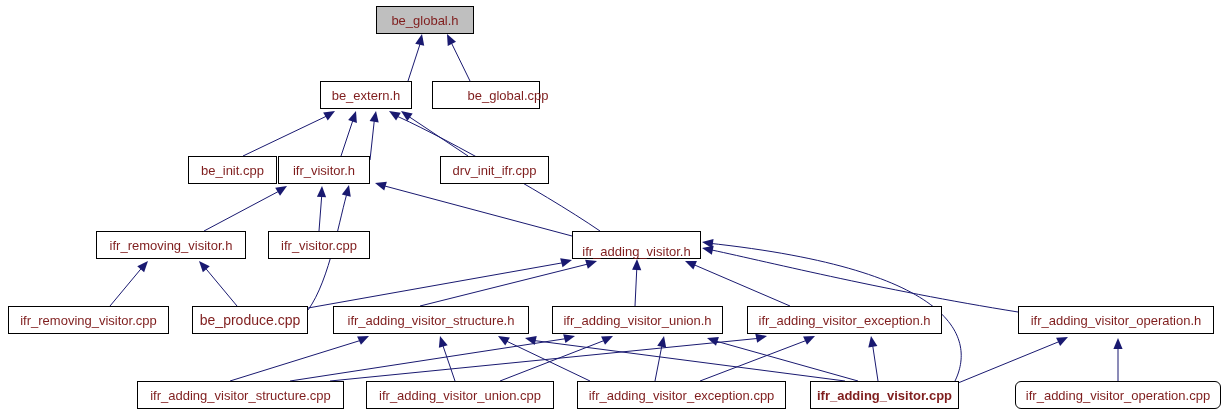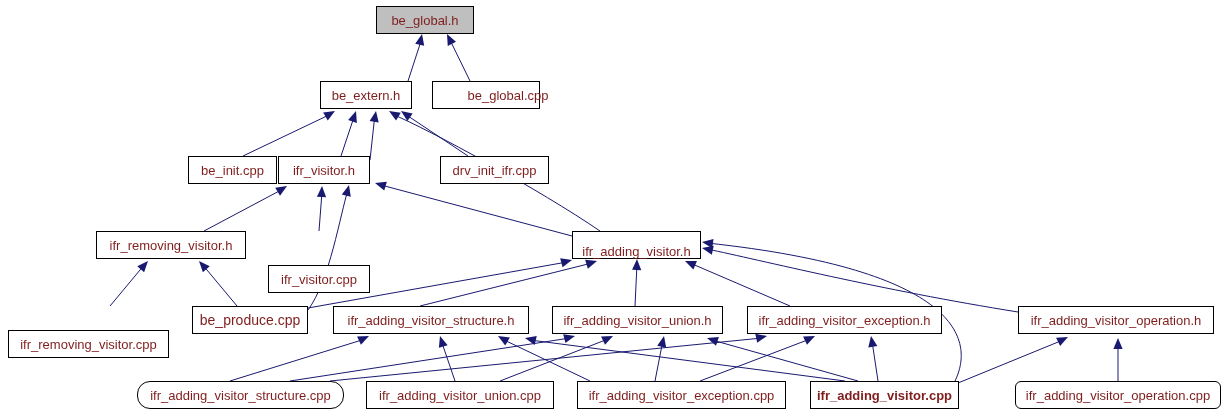--- a/index.html
+++ b/index.html
@@ -132,45 +132,45 @@
       </div>
       <div class="node" style="left: 278px; top: 156px; width: 92px; height: 28px; font-size: 13px; border-color: rgb(0, 0, 0); background: rgb(255, 255, 255);">
         <span class="node-label">ifr_visitor.h</span>
       </div>
       <div class="node" style="left: 440px; top: 156px; width: 109px; height: 28px; font-size: 13px; border-color: rgb(0, 0, 0); background: rgb(255, 255, 255);">
         <span class="node-label">drv_init_ifr.cpp</span>
       </div>
       <div class="node" style="left: 96px; top: 231px; width: 150px; height: 28px; font-size: 13px; border-color: rgb(0, 0, 0); background: rgb(255, 255, 255);">
         <span class="node-label">ifr_removing_visitor.h</span>
       </div>
-      <div class="node" style="left: 268px; top: 231px; width: 102px; height: 28px; font-size: 13px; border-color: rgb(0, 0, 0); background: rgb(255, 255, 255); margin-top: 34px;">
+      <div class="node" style="left: 268px; top: 231px; width: 102px; height: 28px; font-size: 13px; border-color: rgb(0, 0, 0); background: rgb(255, 255, 255);">
         <span class="node-label">ifr_visitor.cpp</span>
       </div>
       <div class="node" style="left: 572px; top: 231px; width: 129px; height: 28px; font-size: 13px; border-color: rgb(0, 0, 0); background: rgb(255, 255, 255); align-items: flex-end;">
         <span class="node-label">ifr_adding_visitor.h</span>
       </div>
-      <div class="node" style="left: 8px; top: 306px; width: 161px; height: 28px; font-size: 13px; border-color: rgb(0, 0, 0); background: rgb(255, 255, 255); margin-top: 24px;">
+      <div class="node" style="left: 8px; top: 306px; width: 161px; height: 28px; font-size: 13px; border-color: rgb(0, 0, 0); background: rgb(255, 255, 255);">
         <span class="node-label">ifr_removing_visitor.cpp</span>
       </div>
       <div class="node" style="left: 192px; top: 306px; width: 116px; height: 28px; font-size: 14px; border-color: rgb(0, 0, 0); background: rgb(255, 255, 255);">
         <span class="node-label">be_produce.cpp</span>
       </div>
       <div class="node" style="left: 333px; top: 306px; width: 196px; height: 28px; font-size: 13px; border-color: rgb(0, 0, 0); background: rgb(255, 255, 255);">
         <span class="node-label">ifr_adding_visitor_structure.h</span>
       </div>
       <div class="node" style="left: 552px; top: 306px; width: 171px; height: 28px; font-size: 13px; border-color: rgb(0, 0, 0); background: rgb(255, 255, 255);">
         <span class="node-label">ifr_adding_visitor_union.h</span>
       </div>
       <div class="node" style="left: 747px; top: 306px; width: 195px; height: 28px; font-size: 13px; border-color: rgb(0, 0, 0); background: rgb(255, 255, 255);">
         <span class="node-label">ifr_adding_visitor_exception.h</span>
       </div>
       <div class="node" style="left: 1018px; top: 306px; width: 196px; height: 28px; font-size: 13px; border-color: rgb(0, 0, 0); background: rgb(255, 255, 255);">
         <span class="node-label">ifr_adding_visitor_operation.h</span>
       </div>
-      <div class="node" style="left: 137px; top: 381px; width: 207px; height: 28px; font-size: 13px; border-color: rgb(0, 0, 0); background: rgb(255, 255, 255); border-radius: 13px;">
+      <div class="node" style="left: 137px; top: 381px; width: 207px; height: 28px; font-size: 13px; border-color: rgb(0, 0, 0); background: rgb(255, 255, 255);">
         <span class="node-label">ifr_adding_visitor_structure.cpp</span>
       </div>
       <div class="node" style="left: 366px; top: 381px; width: 188px; height: 28px; font-size: 13px; border-color: rgb(0, 0, 0); background: rgb(255, 255, 255);">
         <span class="node-label">ifr_adding_visitor_union.cpp</span>
       </div>
       <div class="node" style="left: 577px; top: 381px; width: 209px; height: 28px; font-size: 13px; border-color: rgb(0, 0, 0); background: rgb(255, 255, 255);">
         <span class="node-label">ifr_adding_visitor_exception.cpp</span>
       </div>
       <div class="node" style="left: 810px; top: 381px; width: 149px; height: 28px; font-size: 13px; border-color: rgb(0, 0, 0); background: rgb(255, 255, 255); font-weight: bold;">
         <span class="node-label">ifr_adding_visitor.cpp</span>

